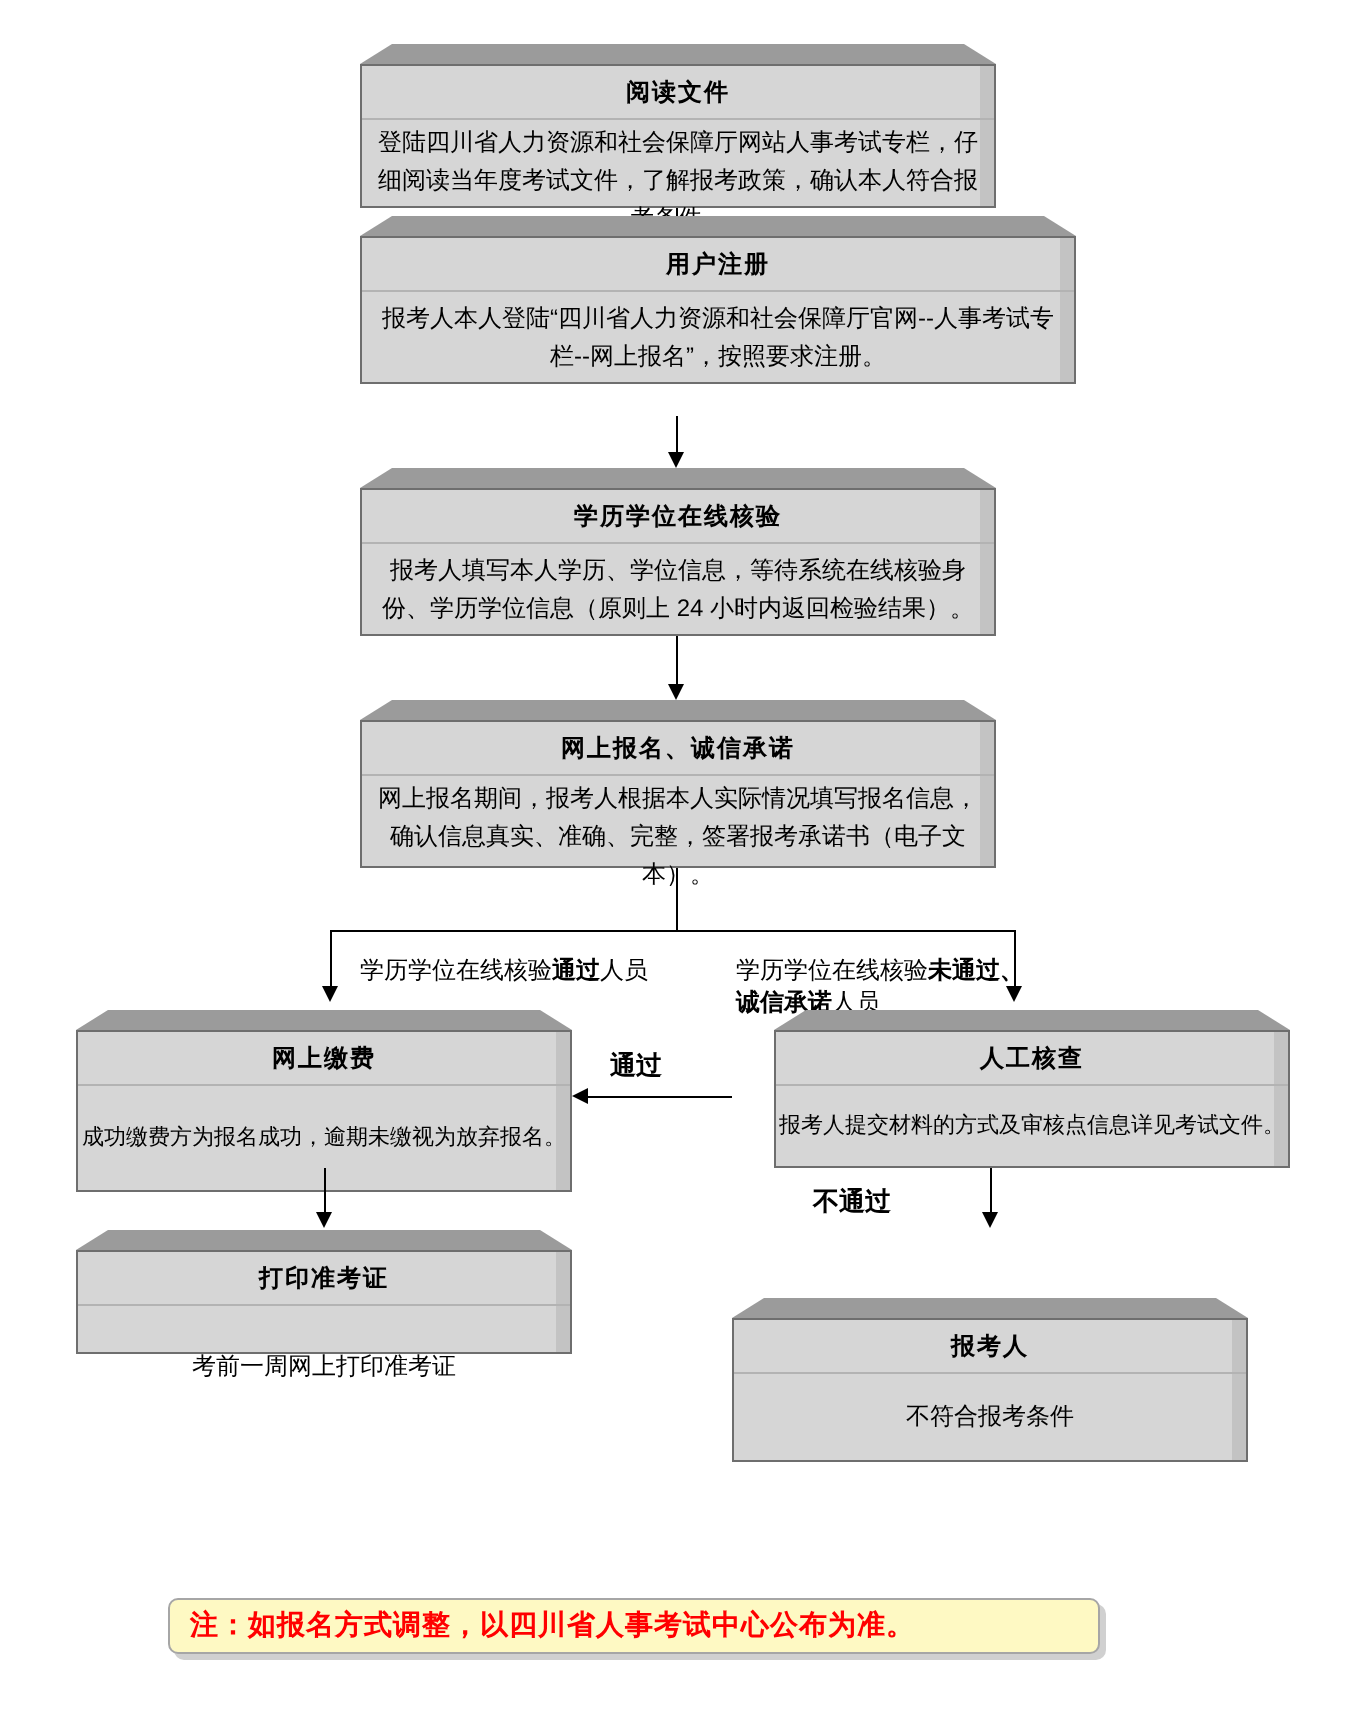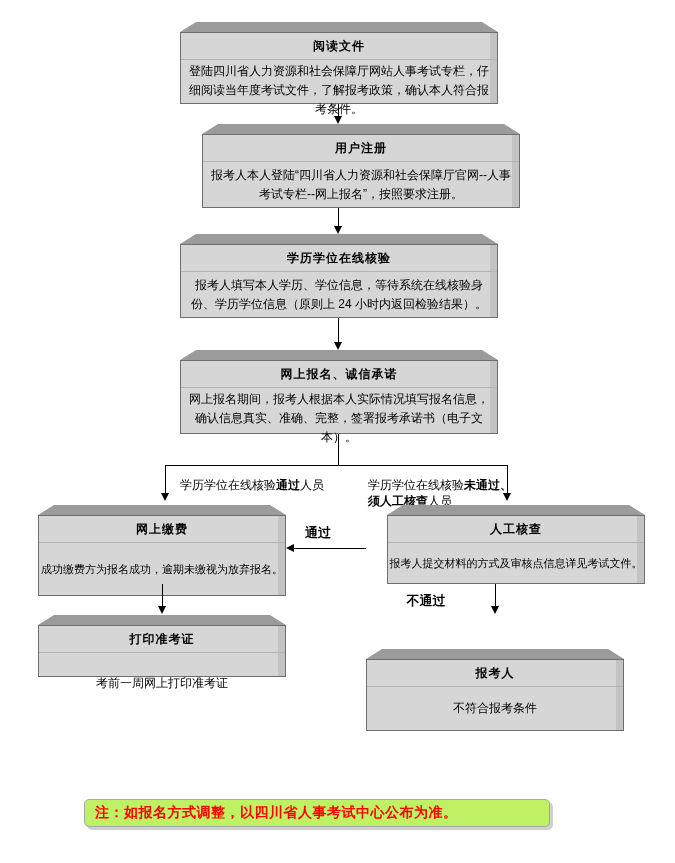--- a/index.html
+++ b/index.html
@@ -31,42 +31,42 @@
                border-right:8px solid #000; }
 
   
   .edge-label { position:absolute; font-size:12px; color:#000; text-align:left; }
   .edge-label b { font-weight:bold; }
   .bold-label { position:absolute; font-size:13px; font-weight:bold; color:#000; text-align:center; }
 
   
   .note-box { position:absolute; left:84px; top:799px; width:466px; height:28px;
               box-sizing:border-box; border:1px solid #a6a6a6; border-radius:5px;
-              background:#bef264; box-shadow:3px 3px 0 rgba(150,150,150,0.45);
+              background:#fef9c3; box-shadow:3px 3px 0 rgba(150,150,150,0.45);
               display:flex; align-items:center; }
   .note-text { color:#ff0000; font-weight:bold; font-size:14px; padding-left:10px;
                letter-spacing:0.5px; white-space:nowrap; }
 </style>
 </head>
 <body>
 
 <div id="canvas">
 
   <div class="fbox" style="left:180px; top:22px; width:318px;">
     <div class="ftop"></div>
     <div class="fface" style="height:72px;">
       <div class="ftitle">阅读文件</div>
       <div class="fdesc">登陆四川省人力资源和社会保障厅网站人事考试专栏，仔细阅读当年度考试文件，了解报考政策，确认本人符合报考条件。</div>
     </div>
   </div>
 
   <div class="line-v" style="left:338px; top:104px; height:14px;"></div>
   <div class="head-down" style="left:334px; top:116px;"></div>
 
-  <div class="fbox" style="left:180px; top:124px; width:318px;margin-left:22px;">
+  <div class="fbox" style="left:180px; top:108px; width:358px;">
     <div class="ftop"></div>
     <div class="fface" style="height:74px;">
       <div class="ftitle">用户注册</div>
       <div class="fdesc">报考人本人登陆“四川省人力资源和社会保障厅官网--人事考试专栏--网上报名”，按照要求注册。</div>
     </div>
   </div>
 
   <div class="line-v" style="left:338px; top:208px; height:20px;"></div>
   <div class="head-down" style="left:334px; top:226px;"></div>
 
@@ -93,21 +93,21 @@
   <div class="line-h" style="left:165px; top:465px; width:343px;"></div>
   <div class="line-v" style="left:165px; top:465px; height:30px;"></div>
   <div class="head-down" style="left:161px; top:493px;"></div>
   <div class="line-v" style="left:507px; top:465px; height:30px;"></div>
   <div class="head-down" style="left:503px; top:493px;"></div>
 
   <div class="edge-label" style="left:180px; top:477px; width:200px;"><span>学历学位在线核验</span><b>通过</b><span>人员</span></div>
 
   <div class="edge-label" style="left:368px; top:477px; width:186px; line-height:16px;">
     <div><span>学历学位在线核验</span><b>未通过、</b></div>
-    <div><b>须人工核查</b><span>人员</span></div>
+    <div><b>诚信承诺</b><span>人员</span></div>
   </div>
 
   <div class="fbox" style="left:38px; top:505px; width:248px;">
     <div class="ftop"></div>
     <div class="fface" style="height:81px;">
       <div class="ftitle">网上缴费</div>
       <div class="fdesc oneline">成功缴费方为报名成功，逾期未缴视为放弃报名。</div>
     </div>
   </div>
 

